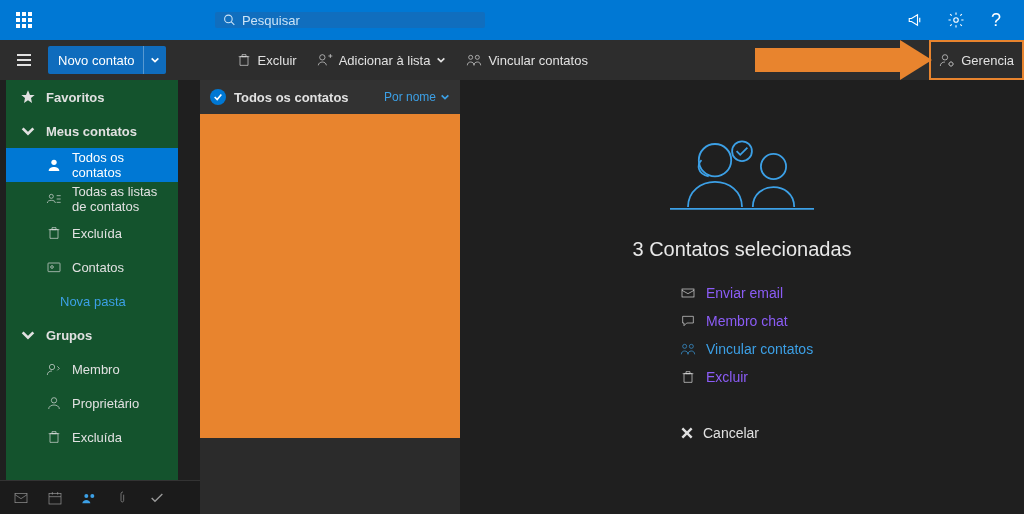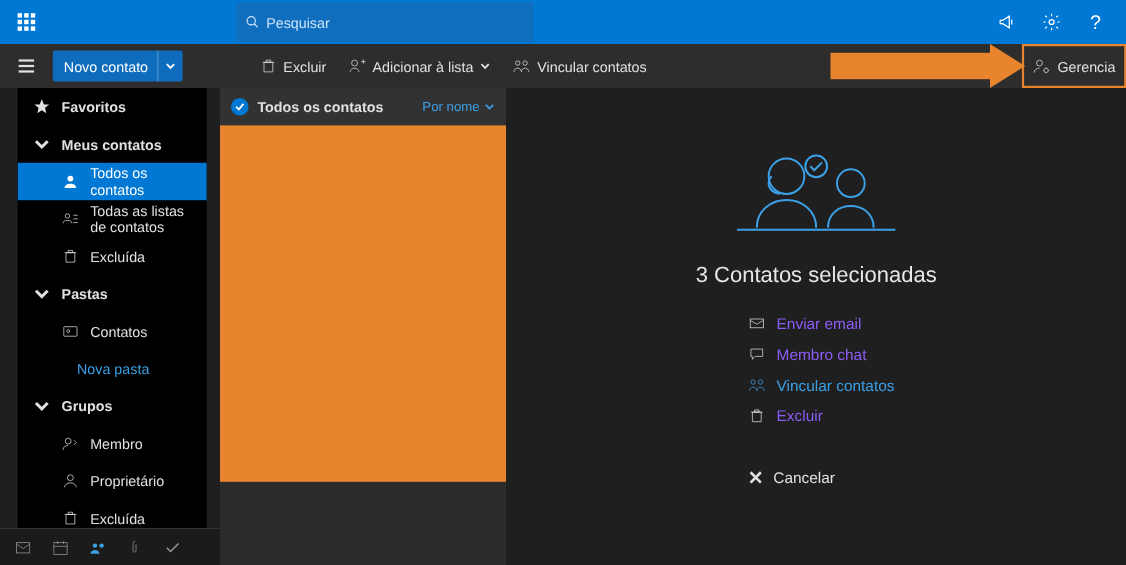--- a/index.html
+++ b/index.html
@@ -3,21 +3,21 @@
 <meta charset="utf-8">
 <style>
 * { margin: 0; padding: 0; box-sizing: border-box; font-family: "Segoe UI", Arial, sans-serif; }
 body { background: #1f1f1f; color: #e1e1e1; width: 1024px; height: 514px; overflow: hidden; position: relative; }
 
 
 .top-bar { background: #0078d4; height: 40px; display: flex; align-items: center; padding: 0 8px; }
 .waffle { width: 32px; height: 32px; display: flex; align-items: center; justify-content: center; cursor: pointer; }
 .waffle-grid { display: grid; grid-template-columns: repeat(3, 4px); grid-template-rows: repeat(3, 4px); gap: 2px; }
 .waffle-grid span { background: #fff; width: 4px; height: 4px; }
-.search-box { margin-left: 175px; background: #106ebe; height: 36px; width: 270px; display: flex; align-items: center; padding: 0 8px; border-radius: 2px; }
+.search-box { margin-left: 175px; background: #106ebe; height: 16px; width: 270px; display: flex; align-items: center; padding: 0 8px; border-radius: 2px; }
 .search-box svg { width: 14px; height: 14px; fill: #cce4f7; }
 .search-box input { background: transparent; border: none; color: #cce4f7; margin-left: 6px; font-size: 13px; outline: none; width: 100%; }
 .search-box input::placeholder { color: #cce4f7; }
 .top-right { margin-left: auto; display: flex; align-items: center; gap: 0; }
 .top-icon { width: 40px; height: 40px; display: flex; align-items: center; justify-content: center; cursor: pointer; color: #fff; }
 .top-icon svg { width: 18px; height: 18px; fill: none; stroke: #fff; stroke-width: 1.5; }
 
 
 .toolbar { background: #2d2d2d; height: 40px; display: flex; align-items: center; padding: 0 8px; position: relative; }
 .burger { width: 32px; height: 32px; display: flex; align-items: center; justify-content: center; cursor: pointer; }
@@ -30,21 +30,21 @@
 .tb-spacer { width: 60px; }
 
 
 .arrow-annot { position: absolute; left: 755px; top: 40px; width: 200px; height: 40px; pointer-events: none; z-index: 10; }
 .arrow-shaft { position: absolute; left: 0; top: 8px; width: 150px; height: 24px; background: #e8842e; }
 .arrow-head { position: absolute; left: 145px; top: 0; width: 0; height: 0; border-top: 20px solid transparent; border-bottom: 20px solid transparent; border-left: 32px solid #e8842e; }
 .manage-btn { position: absolute; right: 0; top: 40px; height: 40px; display: flex; align-items: center; gap: 6px; padding: 0 8px; border: 2px solid #e8842e; color: #e1e1e1; font-size: 13px; cursor: pointer; z-index: 5; background:#2d2d2d; }
 .manage-btn svg { width: 16px; height: 16px; fill: #e1e1e1; }
 
 
-.left-nav { position: absolute; top: 80px; left: 16px; width: 172px; bottom: 34px; background: #000000; overflow: hidden; }
+.left-nav { position: absolute; top: 80px; left: 6px; width: 172px; bottom: 34px; background: #14532d; overflow: hidden; }
 .nav-item { display: flex; align-items: center; gap: 10px; padding: 0 14px; height: 34px; font-size: 13px; color: #e1e1e1; cursor: pointer; }
 .nav-item.indent { padding-left: 40px; }
 .nav-item.active { background: #0078d4; color: #fff; }
 .nav-item svg { width: 16px; height: 16px; fill: #e1e1e1; flex-shrink: 0; }
 .nav-item.active svg { fill: #fff; }
 .nav-item.link { color: #3ca0e6; padding-left: 54px; }
 .nav-heading { font-weight: 600; }
 
 
 .bottom-strip { position: absolute; bottom: 0; left: 0; width: 200px; height: 34px; background: #1b1b1b; display: flex; align-items: center; padding: 0 6px; gap: 4px; border-top: 1px solid #333; }
@@ -202,26 +202,20 @@
         <circle cx="8" cy="8" r="3" stroke="#e1e1e1" fill="none"></circle>
         <path d="M2 18c0-3 3-4 6-4s6 1 6 4 M16 7h6 M16 12h6 M16 17h6" stroke="#e1e1e1" fill="none"></path>
       </svg>
     <span>Todas as listas de contatos</span>
   </div>
   <div class="nav-item indent">
     <svg viewBox="0 0 24 24">
         <path d="M6 7h12v13H6z M4 7h16 M9 4h6v3H9z" stroke="#e1e1e1" fill="none"></path>
       </svg>
     <span>Excluída</span>
-  </div>
-  <div class="nav-item nav-heading">
-    <svg viewBox="0 0 12 12">
-        <polyline points="2,4 6,8 10,4" stroke="#e1e1e1" fill="none" stroke-width="2"></polyline>
-      </svg>
-    <span>Pastas</span>
   </div>
   <div class="nav-item indent">
     <svg viewBox="0 0 24 24">
         <rect x="3" y="6" width="18" height="13" rx="1" stroke="#e1e1e1" fill="none"></rect>
         <circle cx="9" cy="12" r="2" stroke="#e1e1e1" fill="none"></circle>
       </svg>
     <span>Contatos</span>
   </div>
   <div class="nav-item link">
     <span>Nova pasta</span>

